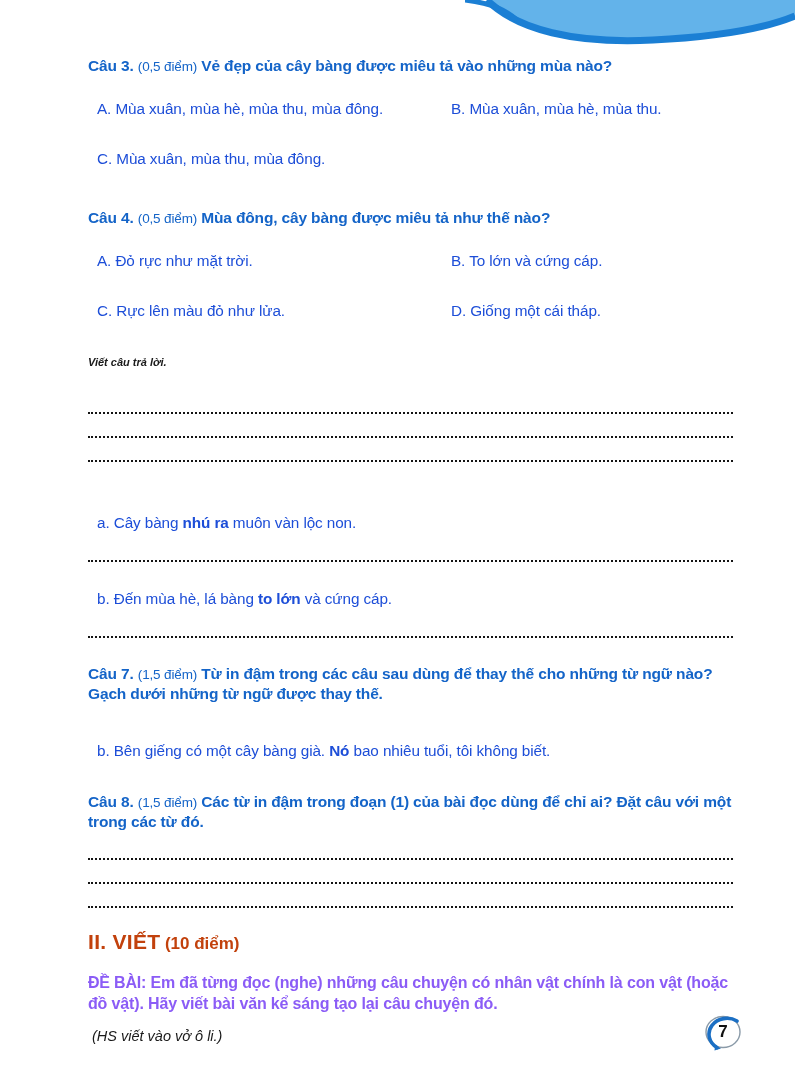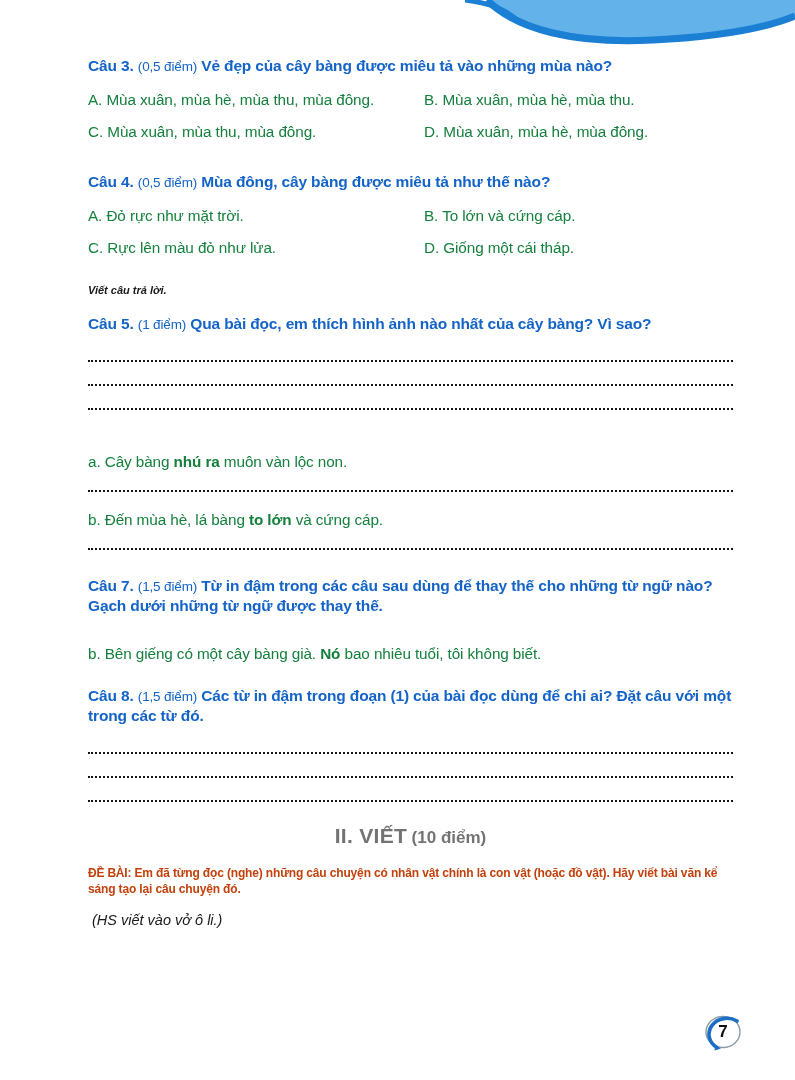--- a/index.html
+++ b/index.html
@@ -51,25 +51,25 @@
     line-height: 1.30;
     letter-spacing: -0.15px;
     margin: 0;
     font-stretch: condensed;
   }
   .q-head .pts {
     font-weight: normal;
     font-size: 13.5px;
   }
   .body-line {
-    color: #15803d;
+    color: #1d4ed8;
     font-size: 15.3px;
     line-height: 1.30;
     letter-spacing: -0.1px;
-    margin: 0;
+    margin: 9px;
   }
   .body-line b { font-weight: bold; }
   .italic-note {
     font-style: italic;
     font-weight: 600;
     color: #1a1a1a;
     font-size: 11px;
     margin: 0;
   }
   .italic-small {
@@ -99,37 +99,37 @@
   .sp14 { height: 14px; }
   .sp16 { height: 16px; }
   .sp18 { height: 18px; }
   .sp20 { height: 20px; }
   .sp22 { height: 22px; }
   .sp26 { height: 26px; }
   .sp30 { height: 30px; }
 
   
   .sec-head {
-    text-align: center;
-    color: #737373;
+    text-align: left;
+    color: #c2410c;
     margin: 0;
   }
   .sec-head .sec-title {
     font-weight: bold;
     font-size: 21px;
     letter-spacing: 0.3px;
   }
   .sec-head .sec-pts {
     font-weight: bold;
     font-size: 17px;
   }
   .de-bai {
-    color: #c2410c;
-    font-weight: bold;
-    font-size: 12px;
+    color: #8b5cf6;
+    font-weight: bold;
+    font-size: 16px;
     line-height: 1.32;
     letter-spacing: -0.15px;
     margin: 0;
   }
   .de-bai .lbl { letter-spacing: -0.2px; }
 
   
   .page-num {
     position: absolute;
     right: 42px;
@@ -169,21 +169,20 @@
       <span>Vẻ đẹp của cây bàng được miêu tả vào những mùa nào?</span>
     </p>
     <div class="sp14"></div>
     <div class="opt-row">
       <p class="body-line col-a">A. Mùa xuân, mùa hè, mùa thu, mùa đông.</p>
       <p class="body-line col-b">B. Mùa xuân, mùa hè, mùa thu.</p>
     </div>
     <div class="sp12"></div>
     <div class="opt-row">
       <p class="body-line col-a">C. Mùa xuân, mùa thu, mùa đông.</p>
-      <p class="body-line col-b">D. Mùa xuân, mùa hè, mùa đông.</p>
     </div>
 
     <div class="sp30"></div>
 
     <p class="q-head">
       <span>Câu 4.</span>
       <span class="pts">(0,5 điểm)</span>
       <span>Mùa đông, cây bàng được miêu tả như thế nào?</span>
     </p>
     <div class="sp14"></div>
@@ -196,25 +195,20 @@
       <p class="body-line col-a">C. Rực lên màu đỏ như lửa.</p>
       <p class="body-line col-b">D. Giống một cái tháp.</p>
     </div>
 
     <div class="sp26"></div>
 
     <p class="italic-note">Viết câu trả lời.</p>
 
     <div class="sp18"></div>
 
-    <p class="q-head">
-      <span>Câu 5.</span>
-      <span class="pts">(1 điểm)</span>
-      <span>Qua bài đọc, em thích hình ảnh nào nhất của cây bàng? Vì sao?</span>
-    </p>
     <div class="sp26"></div>
     <div class="dotline"></div>
     <div class="sp22"></div>
     <div class="dotline"></div>
     <div class="sp22"></div>
     <div class="dotline"></div>
 
     <div class="sp22"></div>
 
     <div class="sp20"></div>

